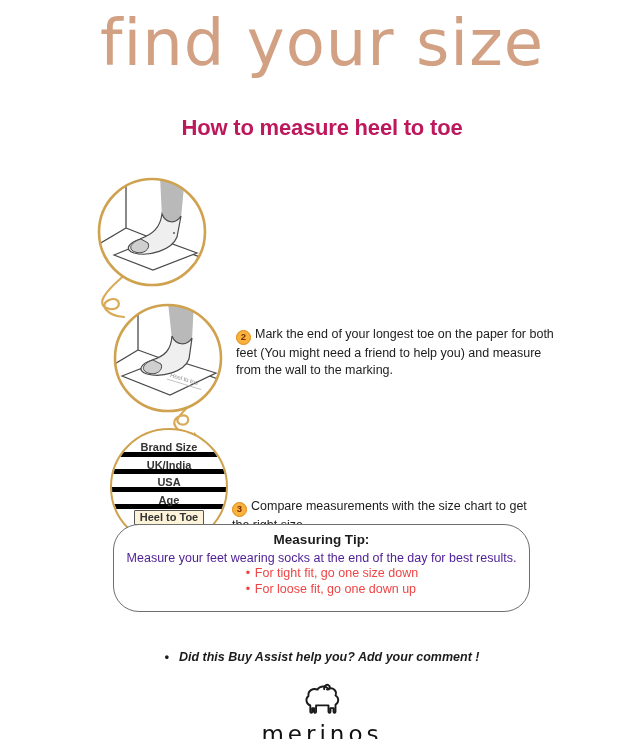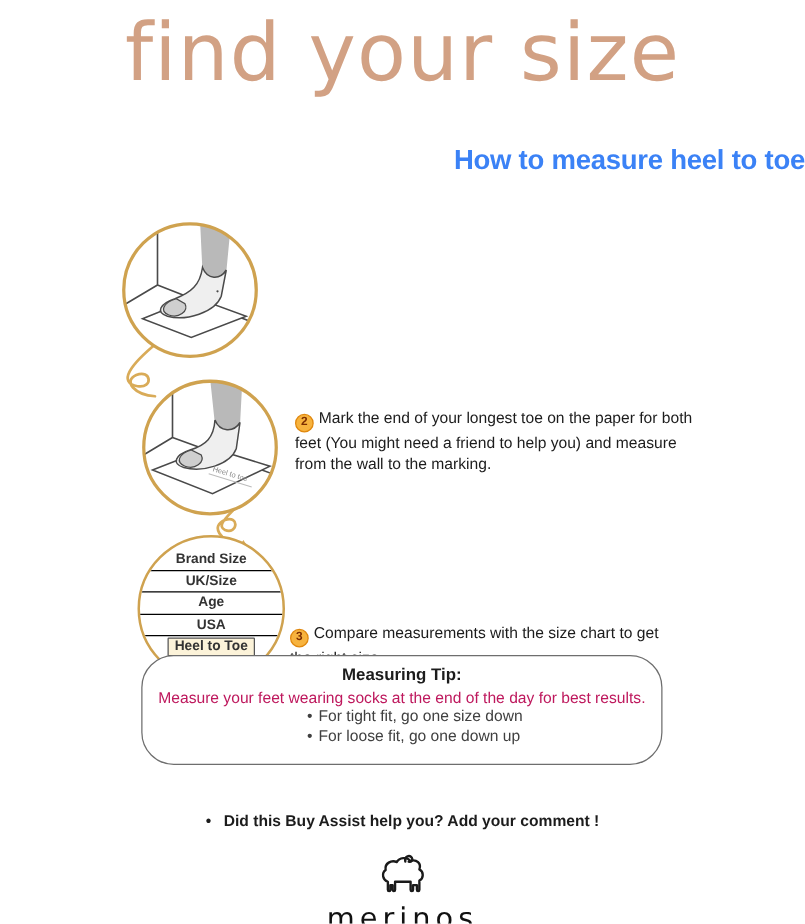--- a/index.html
+++ b/index.html
@@ -8,22 +8,22 @@
     position:relative; width:644px; height:739px; background:#fff;
     overflow:hidden; margin:0 auto;
   }
   .title {
     position:absolute; left:0; top:0; width:644px; height:86px;
     font-family:"DejaVu Sans", sans-serif;
     font-size:64px; line-height:86px; text-align:center;
     color:#d2a184; letter-spacing:1px; white-space:nowrap;
   }
   .heading {
-    position:absolute; left:0; top:115px; width:644px; text-align:right;
-    font-size:22px; font-weight:bold; color:#3b82f6; letter-spacing:-0.2px;
+    position:absolute; left:0; top:115px; width:644px; text-align:center;
+    font-size:22px; font-weight:bold; color:#be185d; letter-spacing:-0.2px;
   }
   .conn-svg { position:absolute; left:0; top:0; width:644px; height:739px; pointer-events:none; }
   .circ { position:absolute; }
   .step {
     position:absolute; font-size:12.5px; line-height:16.5px; color:#1c1c1c;
   }
   .badge {
     display:inline-block; width:15px; height:15px; border-radius:50%;
     background:#f7b33e; border:1.5px solid #e0880e; color:#7c2d00;
     font-size:9.5px; font-weight:bold; text-align:center; line-height:12.5px;
@@ -31,40 +31,40 @@
   }
   .chart-circle {
     position:absolute; left:110px; top:428px; width:118px; height:118px;
     border-radius:50%; background:#fff; border:2.6px solid #cfa24f;
     overflow:hidden;
   }
   .chart-rows { position:absolute; left:0; top:9px; width:100%; }
   .chart-row {
     width:100%; height:17.5px; text-align:center; font-size:11px;
     font-weight:bold; color:#333; line-height:17.5px;
-    border-bottom:1px solid #000000;
+    border-bottom:5px solid #000000;
   }
   .chart-row:last-child { border-bottom:none; }
   .chart-row.hl span {
     display:inline-block; border:1.4px solid #555; background:#fcf3d9;
     padding:0 5px; line-height:13px; border-radius:1px;
   }
   .tipbox {
     position:absolute; left:113px; top:524px; width:417px; height:88px;
     border:1.5px solid #6e6e6e; border-radius:26px; background:#fff;
     text-align:center; padding-top:7px;
   }
   .tip-title { font-size:13.5px; font-weight:bold; color:#1c1c1c; margin-bottom:3px; }
-  .tip-line { font-size:12.5px; color:#be185d; line-height:16px; }
-  .tip-bullets { display:inline-block; text-align:left; font-size:12.5px; color:#404040;margin-left:16px; }
+  .tip-line { font-size:12.5px; color:#4c1d95; line-height:16px; }
+  .tip-bullets { display:inline-block; text-align:left; font-size:12.5px; color:#ef4444;margin-left:16px; }
   .tip-bullets div { line-height:15.5px; }
   .tip-bullets .dot { display:inline-block; width:14px; text-align:center; }
   .footer-note {
     position:absolute; left:0; top:650px; width:644px; text-align:center;
-    font-size:12.5px; font-weight:bold; color:#1c1c1c;
+    font-size:12.5px; font-weight:bold; color:#1c1c1c;font-style:italic;
   }
   .footer-note .dot { margin-right:10px; }
   .logo { position:absolute; left:0; top:682px; width:644px; text-align:center; }
   .logo-word {
     font-family:"DejaVu Sans", sans-serif; font-size:23px; color:#111;
     letter-spacing:4px; line-height:24px;
   }
 </style>
 </head>
 <body>
@@ -120,23 +120,23 @@
         <text x="58" y="79" font-size="6" fill="#8a8a8a" font-family="Liberation Sans, sans-serif">Heel to toe</text>
         <path d="M56 82 L92 82" stroke="#bbbbbb" stroke-width="0.8"></path>
       </g>
     </g>
     <circle cx="56" cy="56" r="53" fill="none" stroke="#cfa24f" stroke-width="2.6"></circle>
   </svg>
 
   <div class="chart-circle">
     <div class="chart-rows">
       <div class="chart-row"><span>Brand Size</span></div>
-      <div class="chart-row"><span>UK/Size</span></div>
+      <div class="chart-row"><span>UK/India</span></div>
+      <div class="chart-row"><span>USA</span></div>
       <div class="chart-row"><span>Age</span></div>
-      <div class="chart-row"><span>USA</span></div>
       <div class="chart-row hl"><span>Heel to Toe</span></div>
     </div>
   </div>
 
 
   <div class="step" style="left:236px; top:326px; width:328px;">
     <span class="badge">2</span><span>Mark the end of your longest toe on the paper for both feet (You might need a friend to help you) and measure from the wall to the marking.</span>
   </div>
 
   <div class="step" style="left:232px; top:470px; width:300px;margin-top:28px;">

